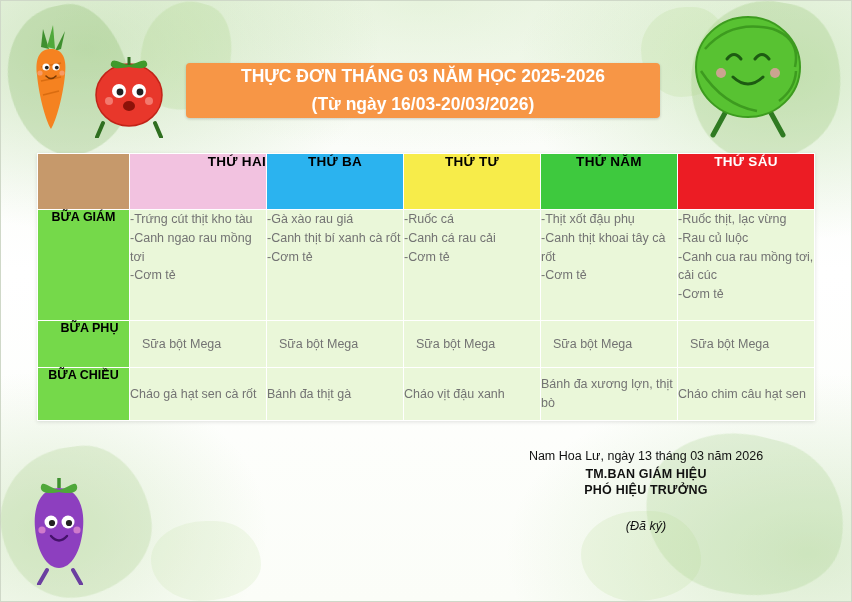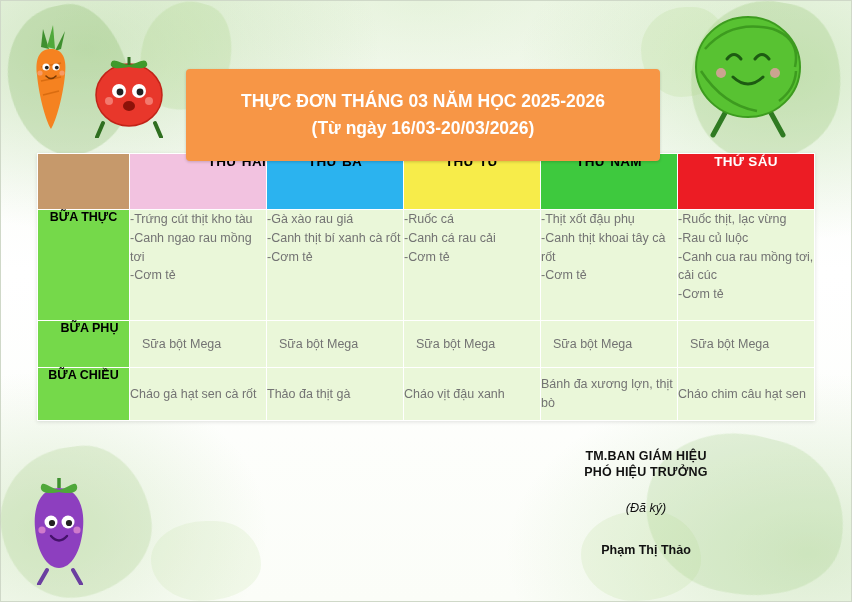--- a/index.html
+++ b/index.html
@@ -55,23 +55,23 @@
     color: #ff2a00;
     text-shadow:
       -1.2px -1.2px 0 #ffffff, 1.2px -1.2px 0 #ffffff,
       -1.2px 1.2px 0 #ffffff, 1.2px 1.2px 0 #ffffff,
       2px 2px 2px rgba(120,60,0,0.35);
     z-index: 6;
   }
   .subtitle-box {
     position: absolute;
     left: 185px;
-    top: 68px;
+    top: 62px;
     width: 474px;
-    height: 92px;
+    height: 55px;
     background: #f79646;
     border-radius: 4px;
     box-shadow: 0 1px 3px rgba(0,0,0,0.18);
     display: flex;
     flex-direction: column;
     align-items: center;
     justify-content: center;
     z-index: 6;
   }
   .subtitle-line {
@@ -262,21 +262,21 @@
         <th class="hdr hdr-corner"></th>
         <th class="hdr hdr-mon">THỨ HAI</th>
         <th class="hdr hdr-tue">THỨ BA</th>
         <th class="hdr hdr-wed">THỨ TƯ</th>
         <th class="hdr hdr-thu">THỨ NĂM</th>
         <th class="hdr hdr-fri">THỨ SÁU</th>
       </tr>
     </thead>
     <tbody>
       <tr class="row-lunch">
-        <td class="rowlabel">BỮA THỰC</td>
+        <td class="rowlabel">BỮA GIÁM</td>
         <td class="cell">
             <div class="ln">-Trứng cút thịt kho tàu</div>
             <div class="ln">-Canh ngao rau mồng tơi</div>
             <div class="ln">-Cơm tẻ</div>
           </td>
         <td class="cell">
             <div class="ln">-Gà xào rau giá</div>
             <div class="ln">-Canh thịt bí xanh cà rốt</div>
             <div class="ln">-Cơm tẻ</div>
           </td>
@@ -301,28 +301,28 @@
         <td class="rowlabel">BỮA PHỤ</td>
         <td class="cell">Sữa bột Mega</td>
         <td class="cell">Sữa bột Mega</td>
         <td class="cell">Sữa bột Mega</td>
         <td class="cell">Sữa bột Mega</td>
         <td class="cell">Sữa bột Mega</td>
       </tr>
       <tr class="row-dinner">
         <td class="rowlabel">BỮA CHIỀU</td>
         <td class="cell">Cháo gà hạt sen cà rốt</td>
-        <td class="cell">Thảo đa thịt gà</td>
+        <td class="cell">Bánh đa thịt gà</td>
         <td class="cell">Cháo vịt đậu xanh</td>
         <td class="cell">Bánh đa xương lợn, thịt bò</td>
         <td class="cell">Cháo chim câu hạt sen</td>
       </tr>
     </tbody>
   </table>
 
   <div class="signature">
+    <div class="sig-place">Nam Hoa Lư, ngày 13 tháng 03 năm 2026</div>
     <div class="sig-role1">TM.BAN GIÁM HIỆU</div>
     <div class="sig-role2">PHÓ HIỆU TRƯỞNG</div>
     <div class="sig-signed">(Đã ký)</div>
-    <div class="sig-name">Phạm Thị Thảo</div>
   </div>
 
 </div>
 
 </body></html>

